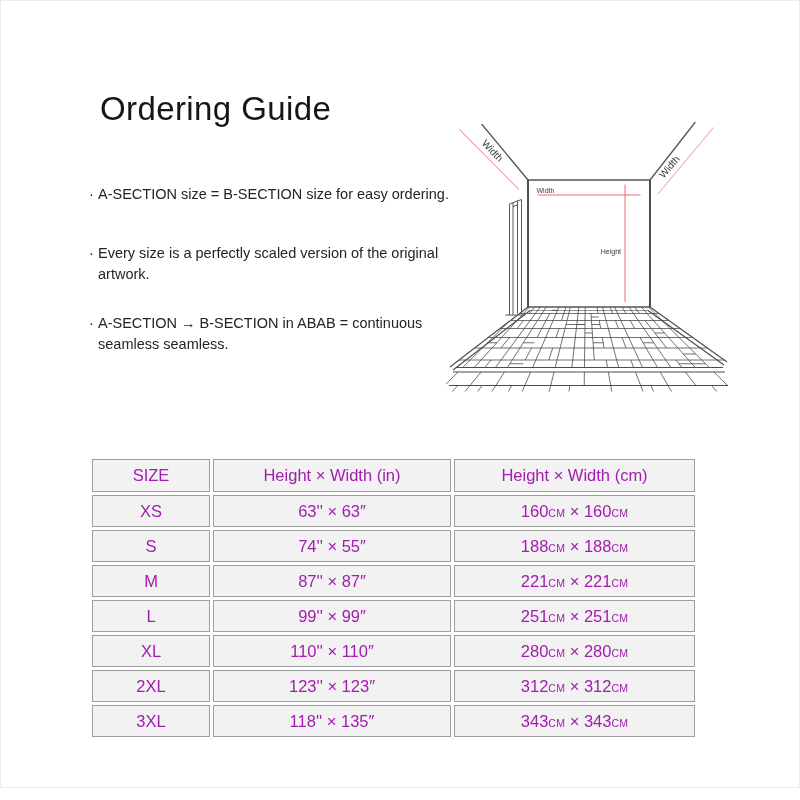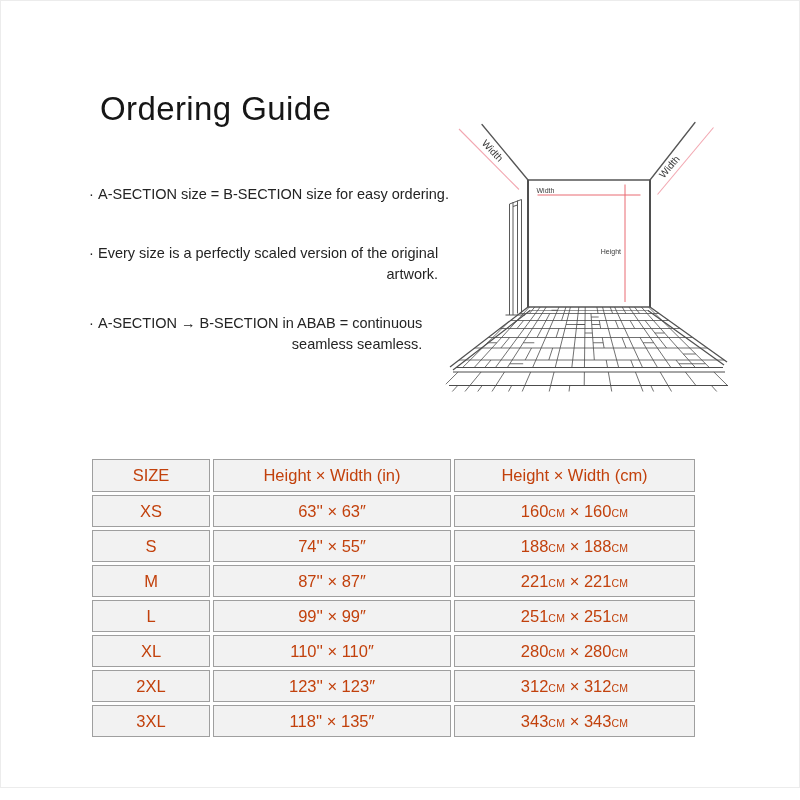--- a/index.html
+++ b/index.html
@@ -9,39 +9,39 @@
     font-family:"Liberation Sans", sans-serif; color:#262626;
   }
   .title{
     position:absolute; left:99px; top:90px;
     font-size:33px; font-weight:400; letter-spacing:0.4px; color:#161616;
     line-height:1.1;
   }
   .bullets{position:absolute; left:88px; top:183px; width:390px;}
   .bullet{display:flex; align-items:flex-start; font-size:14.5px; line-height:21px; color:#242424;}
   .bullet .dot{width:9px; flex:0 0 9px; text-align:left; color:#242424;}
-  .bullet .lines div{white-space:nowrap;text-align:right;}
+  .bullet .lines div{white-space:nowrap;}
   .bullet.b0{margin-bottom:38px;}
   .bullet.b1{margin-bottom:28px;}
   .room{position:absolute; left:430px; top:100px; width:320px; height:310px;}
   .room text{fill:#3b3b3b; font-family:"Liberation Sans", sans-serif;}
   .room .diag-label{font-size:10px;}
   .room .wall-label{font-size:7px;}
   .size-table{
     position:absolute; left:88px; top:455px;
     border-collapse:separate; border-spacing:3px;
     table-layout:fixed;
   }
   .size-table col.c-size{width:118px;}
   .size-table col.c-in{width:238px;}
   .size-table col.c-cm{width:241px;}
   .size-table th, .size-table td{
     background:#f2f2f2; border:1px solid #9f9f9f;
     text-align:center; vertical-align:middle;
-    font-size:16.5px; font-weight:400; color:#c2410c;
+    font-size:16.5px; font-weight:400; color:#a21caf;
     height:30px; padding:0 4px; overflow:hidden;
   }
   .size-table th{height:31px;}
   .size-table .u{font-size:10.5px; text-transform:uppercase; letter-spacing:0.2px;text-align:right;}
 </style>
 </head>
 <body>
 
 <div class="canvas">
 

